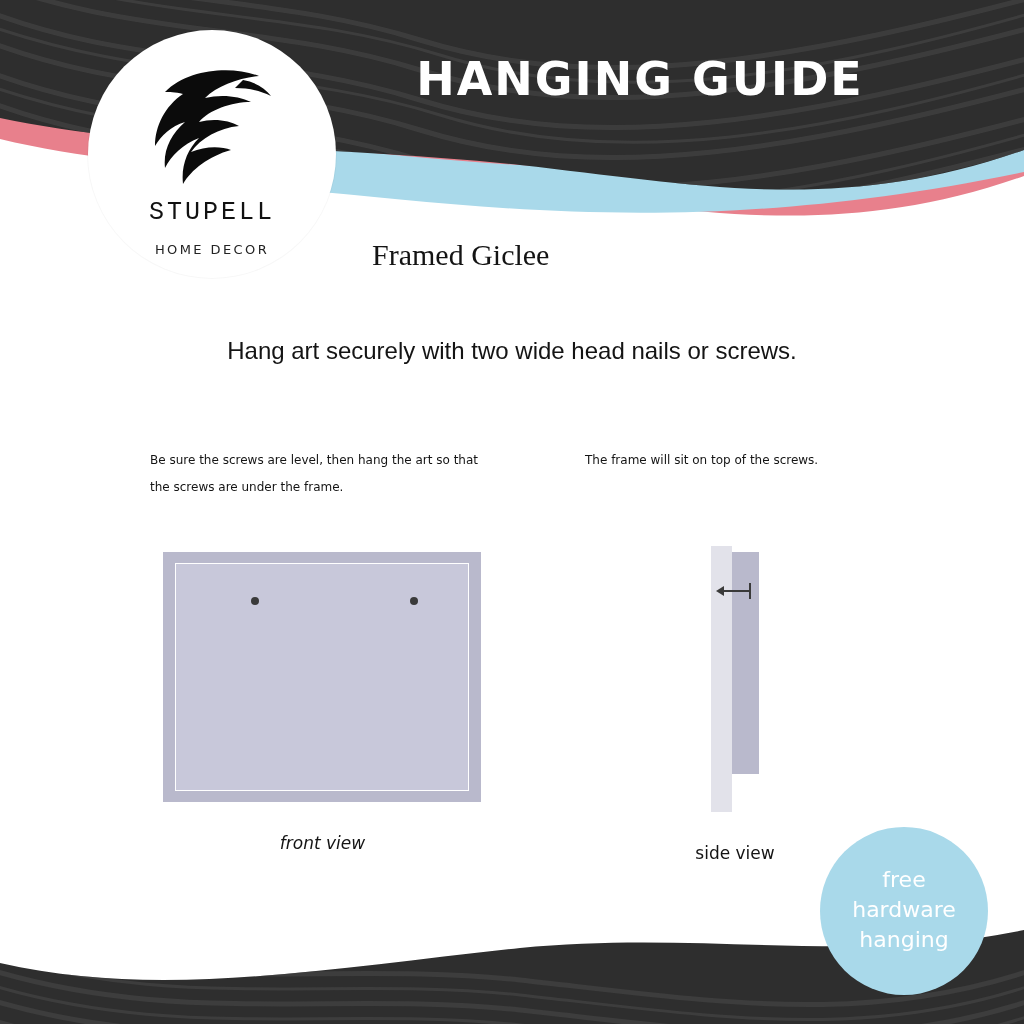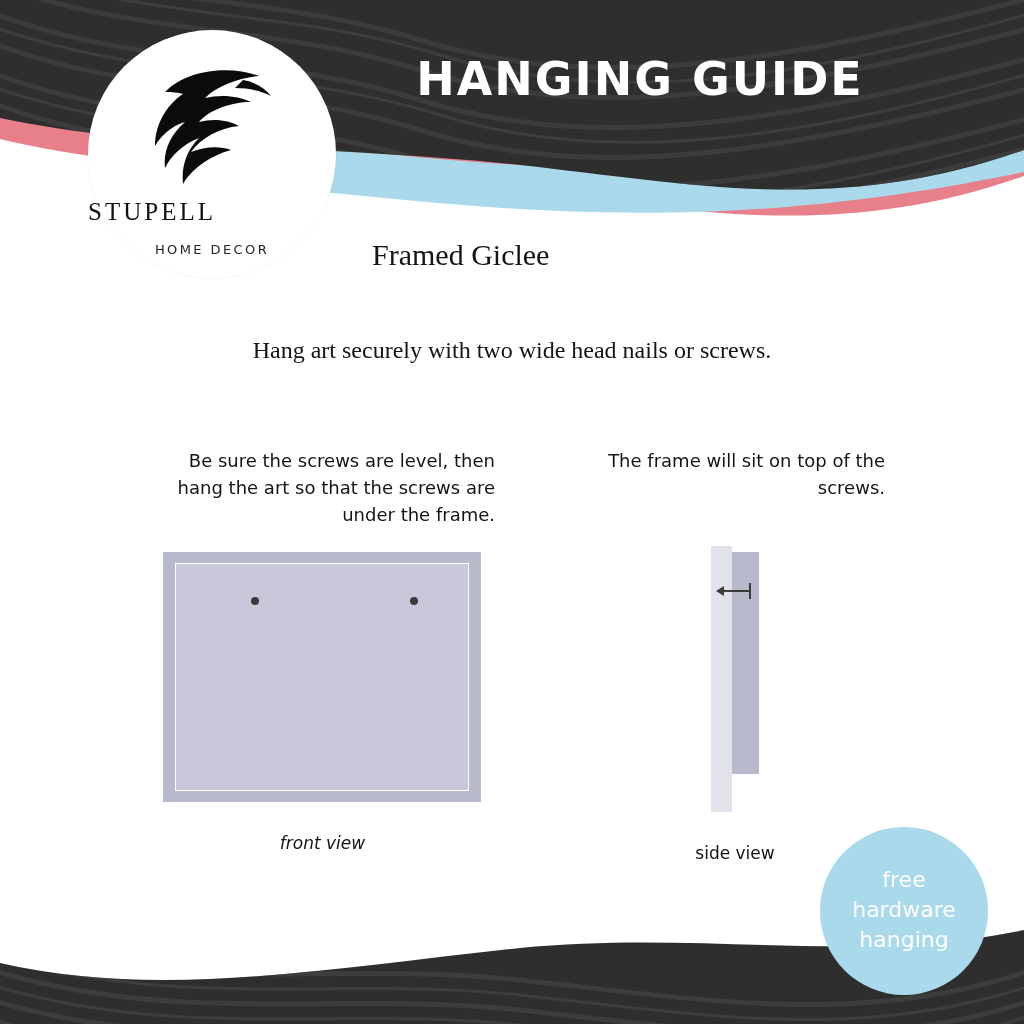--- a/index.html
+++ b/index.html
@@ -63,24 +63,25 @@
     top: 36px;
     transform: translateX(-50%);
     width: 130px;
     height: 120px;
   }
   .logo-name {
     position: absolute;
     left: 0;
     top: 168px;
     width: 248px;
+    text-align: center;
     font-size: 25px;
     letter-spacing: 3px;
     color: #111111;
-    font-family: Liberation Serif, serif;
+    font-family: Liberation Mono, monospace;
   }
   .logo-sub {
     position: absolute;
     left: 0;
     top: 200px;
     width: 248px;
     text-align: center;
     font-size: 13px;
     letter-spacing: 2.4px;
     color: #222222;
@@ -98,27 +99,27 @@
     font-family: Liberation Serif, serif;
   }
   .instruction {
     position: absolute;
     left: 0;
     top: 337px;
     width: 1024px;
     text-align: center;
     font-size: 24px;
     color: #141414;
-    font-family: Liberation Serif, serif;
+    font-family: Liberation Sans, sans-serif;
   }
 
   .caption {
     position: absolute;
-    text-align: right;
-    font-size: 18px;
+    text-align: left;
+    font-size: 12px;
     line-height: 27px;
     color: #141414;
     font-family: "DejaVu Sans", sans-serif;
   }
   .caption-left {
     left: 150px;
     top: 447px;
     width: 345px;
   }
   .caption-right {

